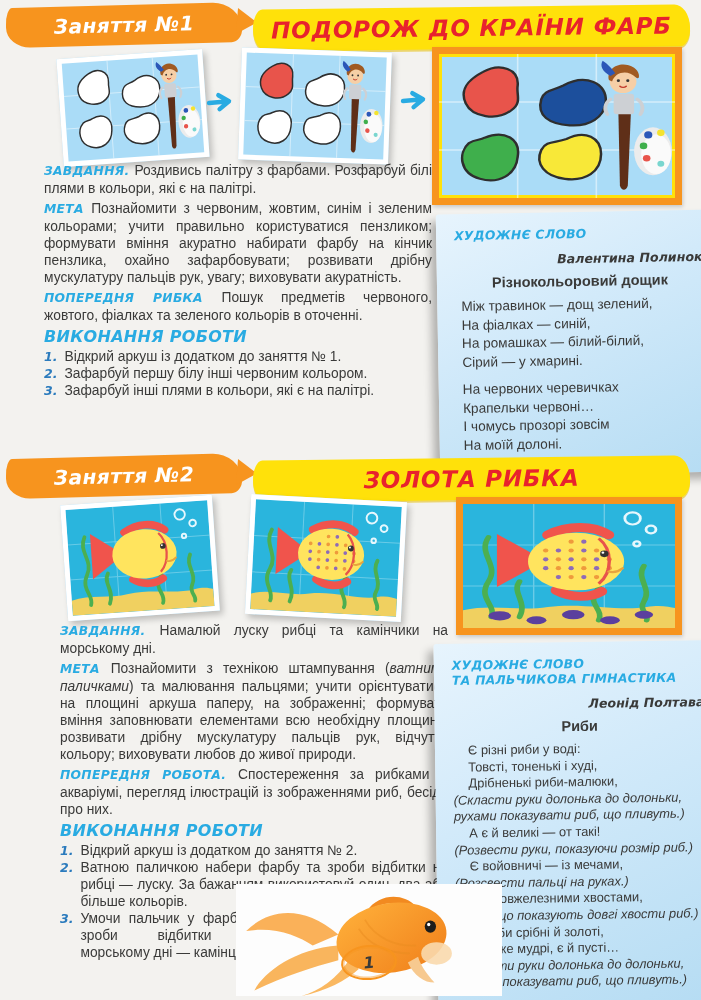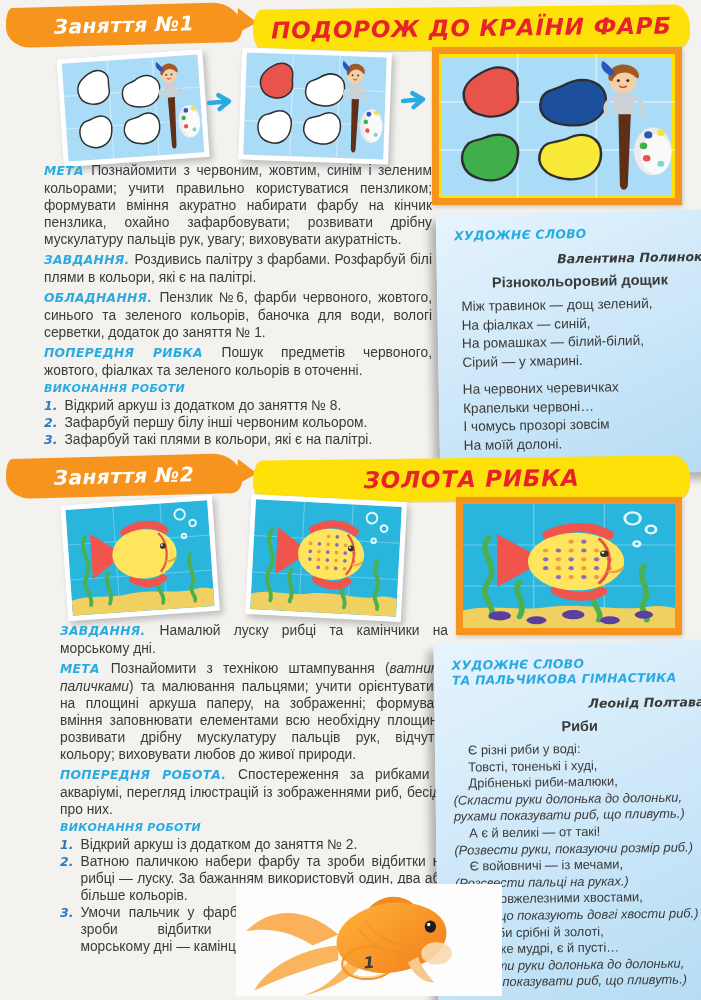--- a/index.html
+++ b/index.html
@@ -42,21 +42,21 @@
   .a2{left:400px;top:88px;transform:rotate(-5deg);}
 
   
   .tblock{position:absolute;width:388px;}
   .tb1{left:44px;top:162px;}
   .tb2{left:60px;top:622px;}
   .sec{margin:0 0 3px 0;text-align:justify;font-size:13.8px;line-height:17px;}
   .lbl{color:#29abe2;font-family:"DejaVu Sans",sans-serif;font-style:italic;
        font-weight:700;font-size:12.3px;letter-spacing:.3px;}
   .it{font-style:italic;}
-  .steps-hdr{margin:3px 0 2px 0;font-size:11px;}
+  .steps-hdr{margin:3px 0 2px 0;font-size:16px;}
   .step{display:flex;gap:7px;font-size:13.8px;line-height:17px;}
   .num{color:#2b7bbd;font-family:"DejaVu Sans",sans-serif;font-style:italic;
        font-weight:700;font-size:12.5px;min-width:11px;}
   .stxt{flex:1;text-align:justify;}
   [data-steps="lesson2"] .step:last-child .stxt{flex:none;width:186px;}
 
   
   .note{position:absolute;border-radius:3px;padding:15px 14px 12px 18px;
         background:linear-gradient(155deg,#e7f4fd 0%,#d2eafa 40%,#b5dcf3 100%);
         box-shadow:-6px 7px 9px rgba(0,0,0,.28);}
@@ -201,38 +201,37 @@
           <circle cx="17" cy="5.5" r="2.4" fill="#f4e32f"></circle>
           <circle cx="6" cy="15" r="2.4" fill="#3faf4c"></circle>
           <circle cx="8" cy="24" r="2.4" fill="#e8544b"></circle>
           <circle cx="17" cy="28" r="2.2" fill="#79d6cf"></circle>
         </g>
       </svg>
     </div>
 
   <div class="tblock tb1">
     <div>
+        <p class="sec"><span class="lbl">ЗАВДАННЯ. </span><span>Роздивись палітру з фарбами. Розфарбуй білі плями в кольори, які є на палітрі.</span></p>
         <p class="sec"><span class="lbl">МЕТА </span><span>Познайомити з червоним, жовтим, синім і зеленим кольорами; учити правильно користуватися пензликом; формувати вміння акуратно набирати фарбу на кінчик пензлика, охайно зафарбовувати; розвивати дрібну мускулатуру пальців рук, увагу; виховувати акуратність.</span></p>
-        <p class="sec"><span class="lbl">ЗАВДАННЯ. </span><span>Роздивись палітру з фарбами. Розфарбуй білі плями в кольори, які є на палітрі.</span></p>
-        <p class="sec"><span class="lbl">ОБЛАДНАННЯ. </span><span>Пензлик №6, фарби червоного, жовтого, синього та зеленого кольорів, баночка для води, вологі серветки, додаток до заняття № 1.</span></p>
         <p class="sec"><span class="lbl">ПОПЕРЕДНЯ РИБКА </span><span>Пошук предметів червоного, жовтого, фіалках та зеленого кольорів в оточенні.</span></p>
       </div>
     <div class="steps-hdr lbl">ВИКОНАННЯ РОБОТИ</div>
     <div data-steps="lesson1">
         <div class="step">
           <span class="num">1.</span>
-          <span class="stxt">Відкрий аркуш із додатком до заняття № 8.</span>
+          <span class="stxt">Відкрий аркуш із додатком до заняття № 1.</span>
         </div>
         <div class="step">
           <span class="num">2.</span>
           <span class="stxt">Зафарбуй першу білу інші червоним кольором.</span>
         </div>
         <div class="step">
           <span class="num">3.</span>
-          <span class="stxt">Зафарбуй такі плями в кольори, які є на палітрі.</span>
+          <span class="stxt">Зафарбуй інші плями в кольори, які є на палітрі.</span>
         </div>
       </div>
   </div>
 
   <div class="note note1">
     <div class="note-hdr">
         <div>ХУДОЖНЄ СЛОВО</div>
       </div>
     <div class="note-author">Валентина Полинок</div>
     <div class="note-title">Різнокольоровий дощик</div>

